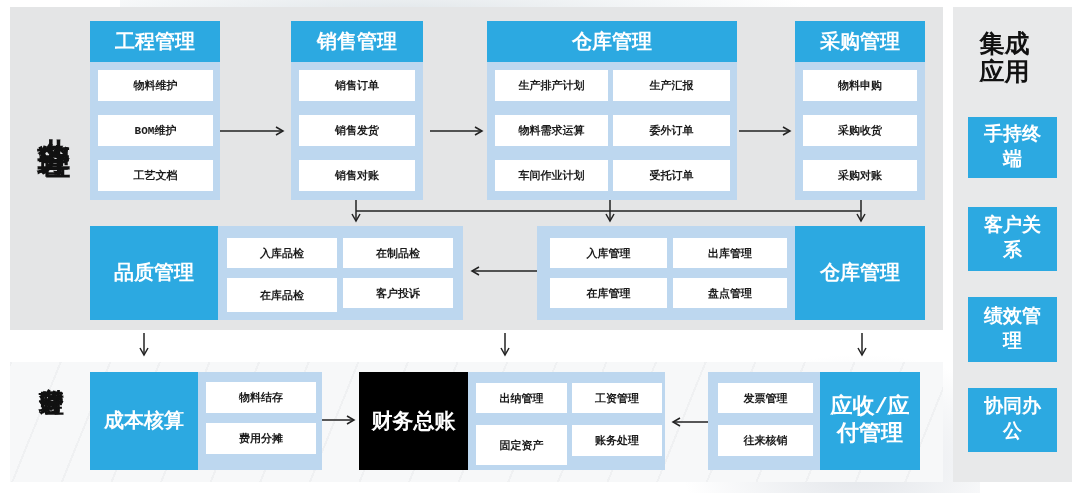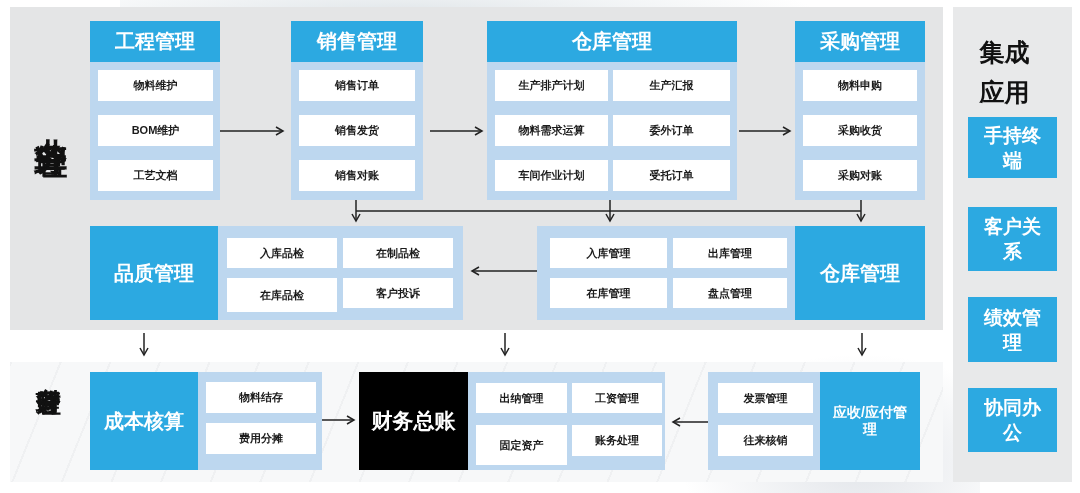--- a/index.html
+++ b/index.html
@@ -1,19 +1,19 @@
 <!DOCTYPE html>
 <html><head>
 <meta charset="utf-8">
 <style>
   html,body{margin:0;padding:0;background:#ffffff;}
   .canvas{
     position:relative;width:1080px;height:493px;overflow:hidden;
     background:#ffffff;
-    font-family:Liberation Sans, sans-serif;
+    font-family:Liberation Mono, monospace;
   }
   
   .bg-blob-top{position:absolute;left:120px;top:-30px;width:700px;height:70px;
     background:radial-gradient(ellipse at 40% 60%, rgba(170,185,195,.35), rgba(255,255,255,0) 70%);}
   .bg-blob-br{position:absolute;right:100px;bottom:-20px;width:300px;height:160px;
     background:radial-gradient(ellipse at 60% 70%, rgba(160,170,185,.30), rgba(255,255,255,0) 70%);}
   
   .panel-biz{position:absolute;left:10px;top:7px;width:933px;height:323px;background:#e4e5e6;}
   .panel-fin{position:absolute;left:10px;top:362px;width:933px;height:120px;background:#f7f8f9;
     background-image:repeating-linear-gradient(112deg, rgba(140,145,155,.07) 0 2px, transparent 2px 46px);}
@@ -28,21 +28,21 @@
   .bluehead{position:absolute;background:#2ca9e1;color:#fff;font-weight:bold;font-size:20px;
     display:flex;align-items:center;justify-content:center;white-space:nowrap;}
   .bluebox{position:absolute;background:#2ca9e1;color:#fff;font-weight:bold;font-size:20px;
     display:flex;align-items:center;justify-content:center;text-align:center;line-height:1.25;}
   .redbox{position:absolute;background:#000000;color:#fff;font-weight:bold;font-size:21px;
     display:flex;align-items:center;justify-content:center;white-space:nowrap;}
   .wbox{position:absolute;background:#ffffff;color:#1b1b1b;font-weight:bold;font-size:11px;
     display:flex;align-items:center;justify-content:center;white-space:nowrap;}
   
   .int-title{position:absolute;left:953px;top:32px;width:103px;color:#111;font-weight:bold;
-    font-size:25px;line-height:40px;text-align:center;}
+    font-size:25px;line-height:28px;text-align:center;}
   .int-title .inner{width:56px;margin:0 auto;}
   .appbox{position:absolute;left:968px;width:89px;background:#2ca9e1;color:#fff;font-weight:bold;
     font-size:19px;line-height:25px;display:flex;align-items:center;justify-content:center;
     text-align:center;padding:0 8px;box-sizing:border-box;}
   .wrapbox{padding:0 8px;box-sizing:border-box;white-space:normal;}
   svg.arrows{position:absolute;left:0;top:0;pointer-events:none;}
 </style>
 </head>
 <body>
 
@@ -105,21 +105,21 @@
   <div class="wbox" style="left:206px;top:423px;width:110px;height:31px">费用分摊</div>
 
   <div class="redbox" style="left:359px;top:372px;width:109px;height:98px">财务总账</div>
   <div class="lightc" style="left:468px;top:372px;width:197px;height:98px"></div>
   <div class="wbox" style="left:476px;top:383px;width:91px;height:30px">出纳管理</div>
   <div class="wbox" style="left:572px;top:383px;width:90px;height:30px">工资管理</div>
   <div class="wbox" style="left:476px;top:425px;width:91px;height:40px">固定资产</div>
   <div class="wbox" style="left:572px;top:425px;width:90px;height:31px">账务处理</div>
 
   <div class="lightc" style="left:708px;top:372px;width:112px;height:98px"></div>
-  <div class="bluebox wrapbox" style="left:820px;top:372px;width:100px;height:98px;font-size:14px">应收/应付管理</div>
+  <div class="bluebox wrapbox" style="left:820px;top:372px;width:100px;height:98px;font-size:22px">应收/应付管理</div>
   <div class="wbox" style="left:718px;top:383px;width:95px;height:30px">发票管理</div>
   <div class="wbox" style="left:718px;top:425px;width:95px;height:31px">往来核销</div>
 
   <div class="int-title">
       <div class="inner">集成应用</div>
     </div>
   <div class="appbox" style="top:117px;height:61px">手持终端</div>
   <div class="appbox" style="top:207px;height:64px">客户关系</div>
   <div class="appbox" style="top:297px;height:65px">绩效管理</div>
   <div class="appbox" style="top:388px;height:64px">协同办公</div>

